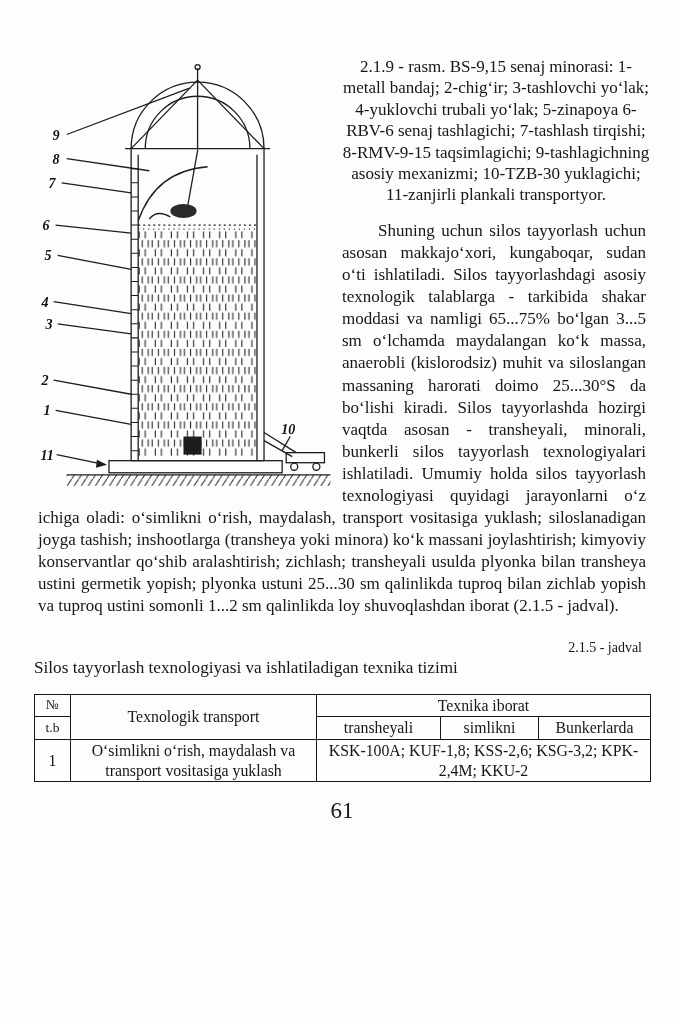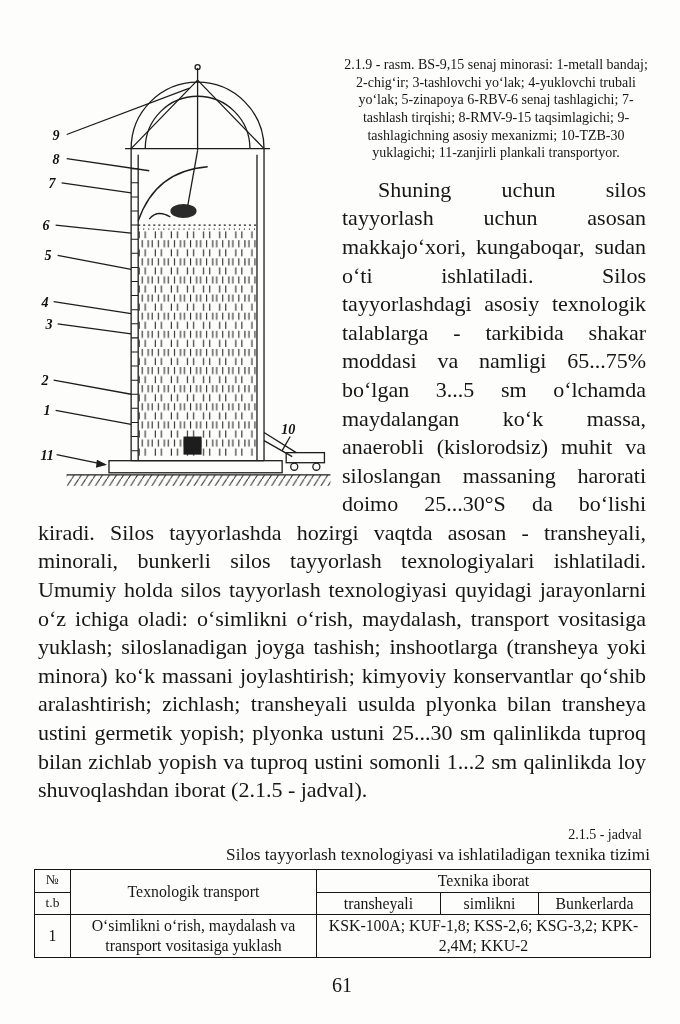--- a/index.html
+++ b/index.html
@@ -15,63 +15,63 @@
     box-sizing: border-box;
     overflow: hidden;
   }
   .figure-float {
     float: left;
     width: 302px;
     height: 448px;
     margin: 2px 6px 0 0;
   }
   .caption {
-    font-size: 14px;
+    font-size: 17px;
     line-height: 1.26;
     text-align: center;
     margin: 0 0 14px 0;
   }
   .bodytext {
-    font-size: 22px;
+    font-size: 17px;
     line-height: 1.3;
     text-align: justify;
     text-indent: 36px;
     margin: 4px;
   }
   .clear { clear: both; }
   .table-label {
     text-align: right;
     font-size: 14px;
     margin: 18px 8px 2px 0;
   }
   .table-title {
-    text-align: right;
+    text-align: left;
     font-size: 17.2px;
-    margin: 0 0 4px 0;
+    margin: 0 0 16px 0;
   }
   table.tech {
     width: 616px;
     border-collapse: collapse;
     border: 1.5px solid #161616;
     table-layout: fixed;
   }
   table.tech td {
     border: 1px solid #161616;
     padding: 1px 4px;
     text-align: center;
     vertical-align: middle;
     font-size: 15.8px;
     line-height: 1.25;
     overflow: hidden;
   }
   table.tech td.numhead { font-size: 13.5px; line-height: 1.1; padding: 0 2px; }
   table.tech td.left { text-align: center; }
   .page-num {
     text-align: center;
-    font-size: 20px;
+    font-size: 23px;
     margin-top: 16px;
   }
   svg .stroke { stroke: #1d1d1d; stroke-width: 1.3; fill: none; }
   svg text.callout {
     font-family: "Liberation Serif", serif;
     font-size: 14px;
     font-style: italic;
     font-weight: bold;
     fill: #111;
   }

